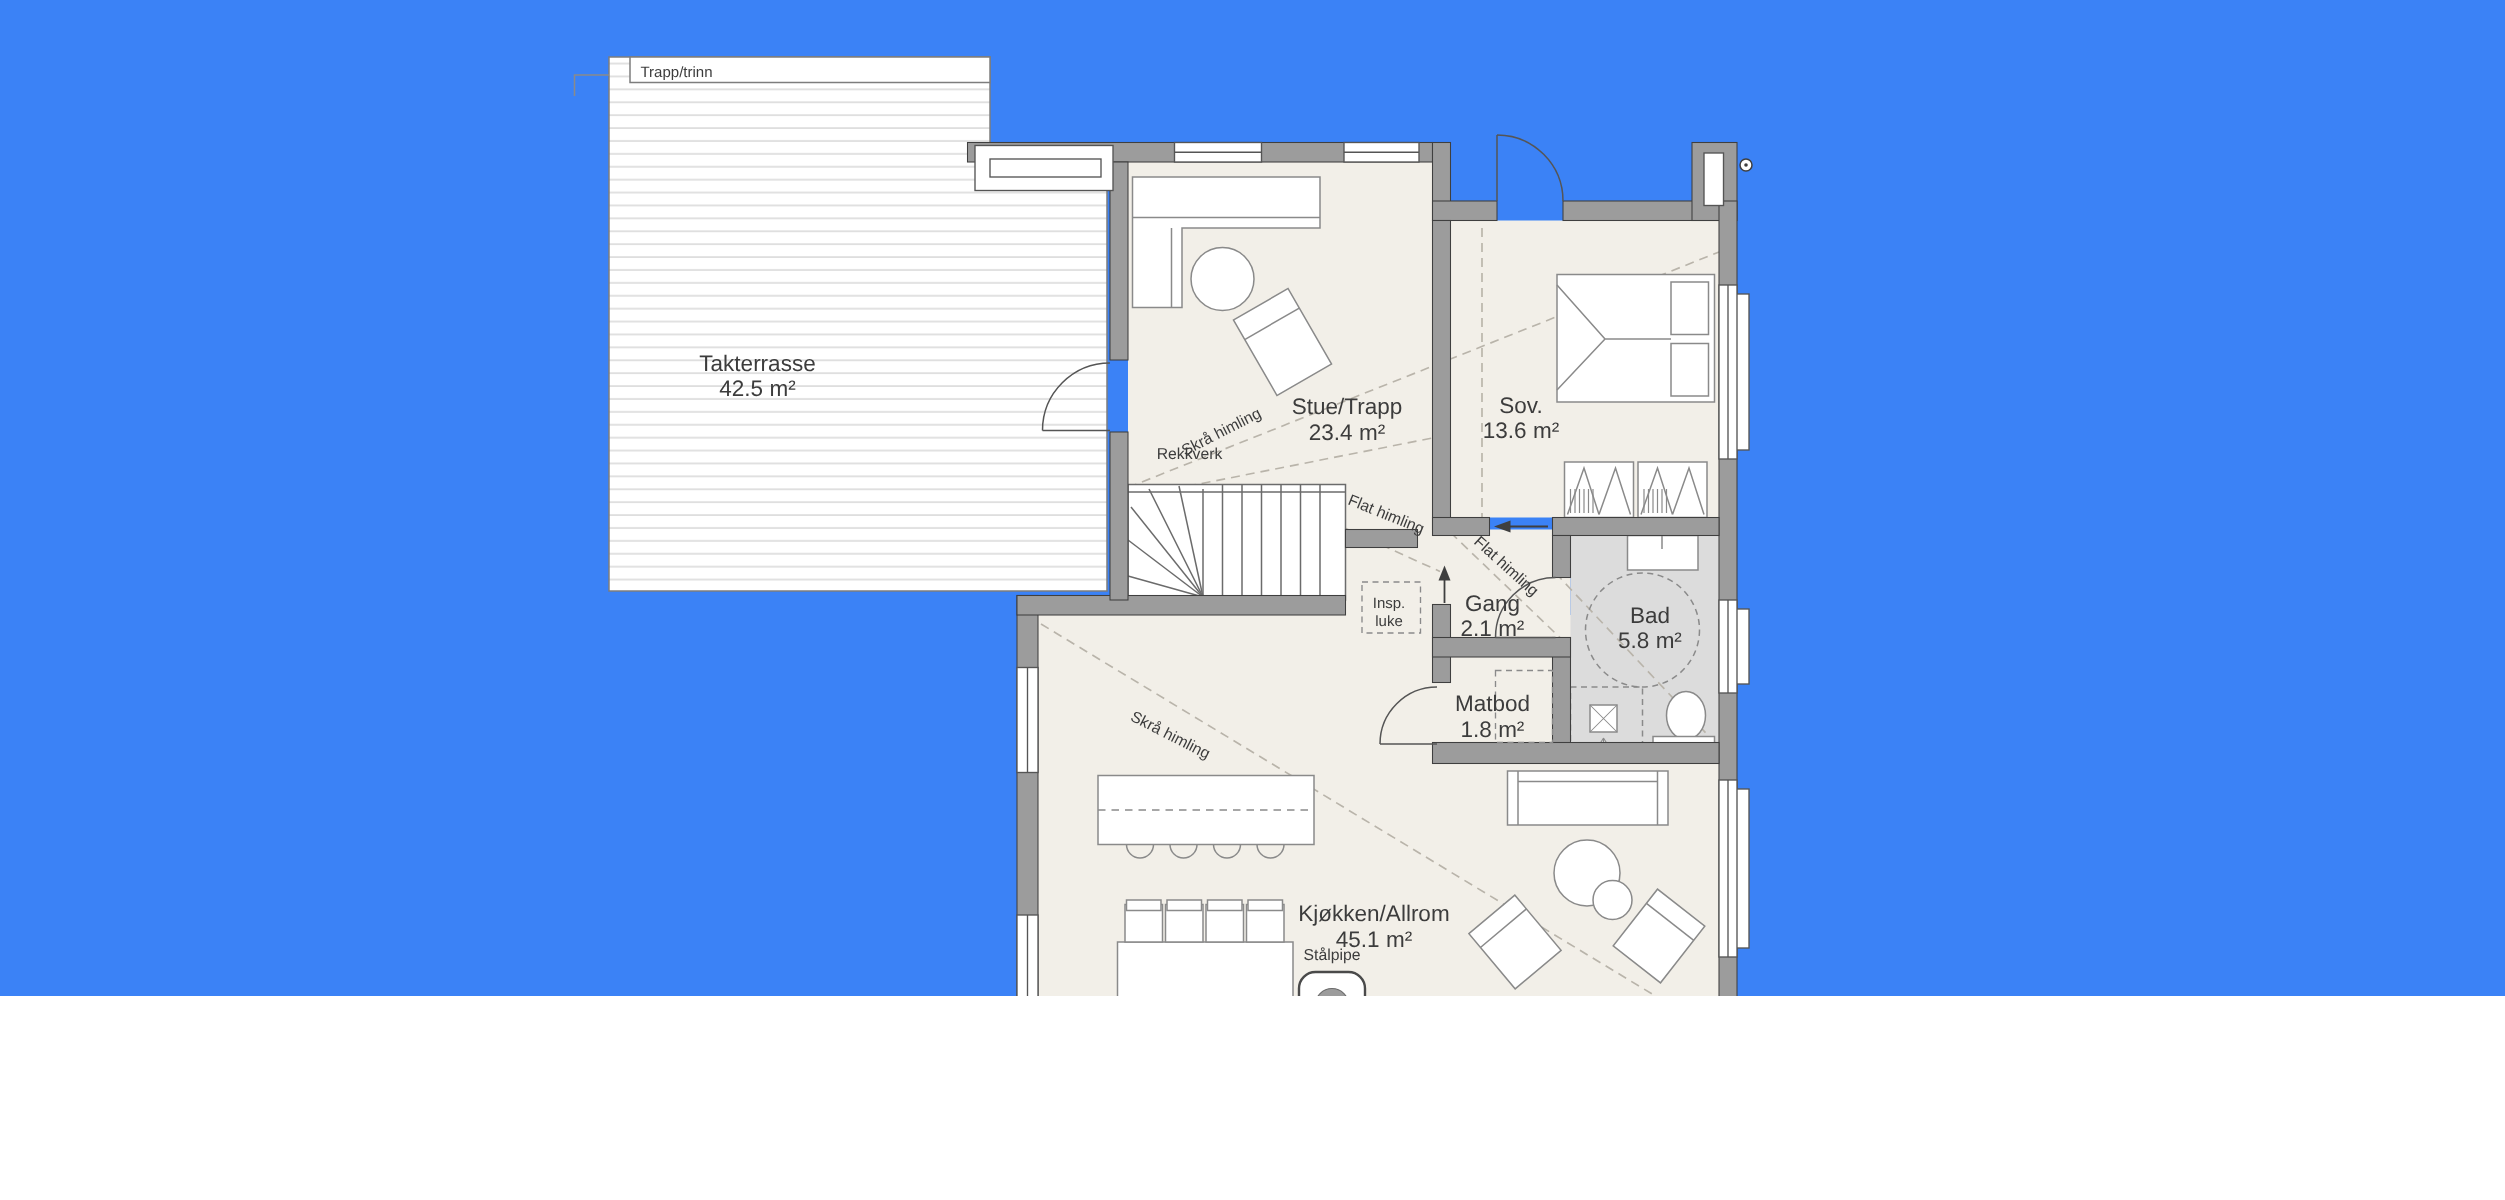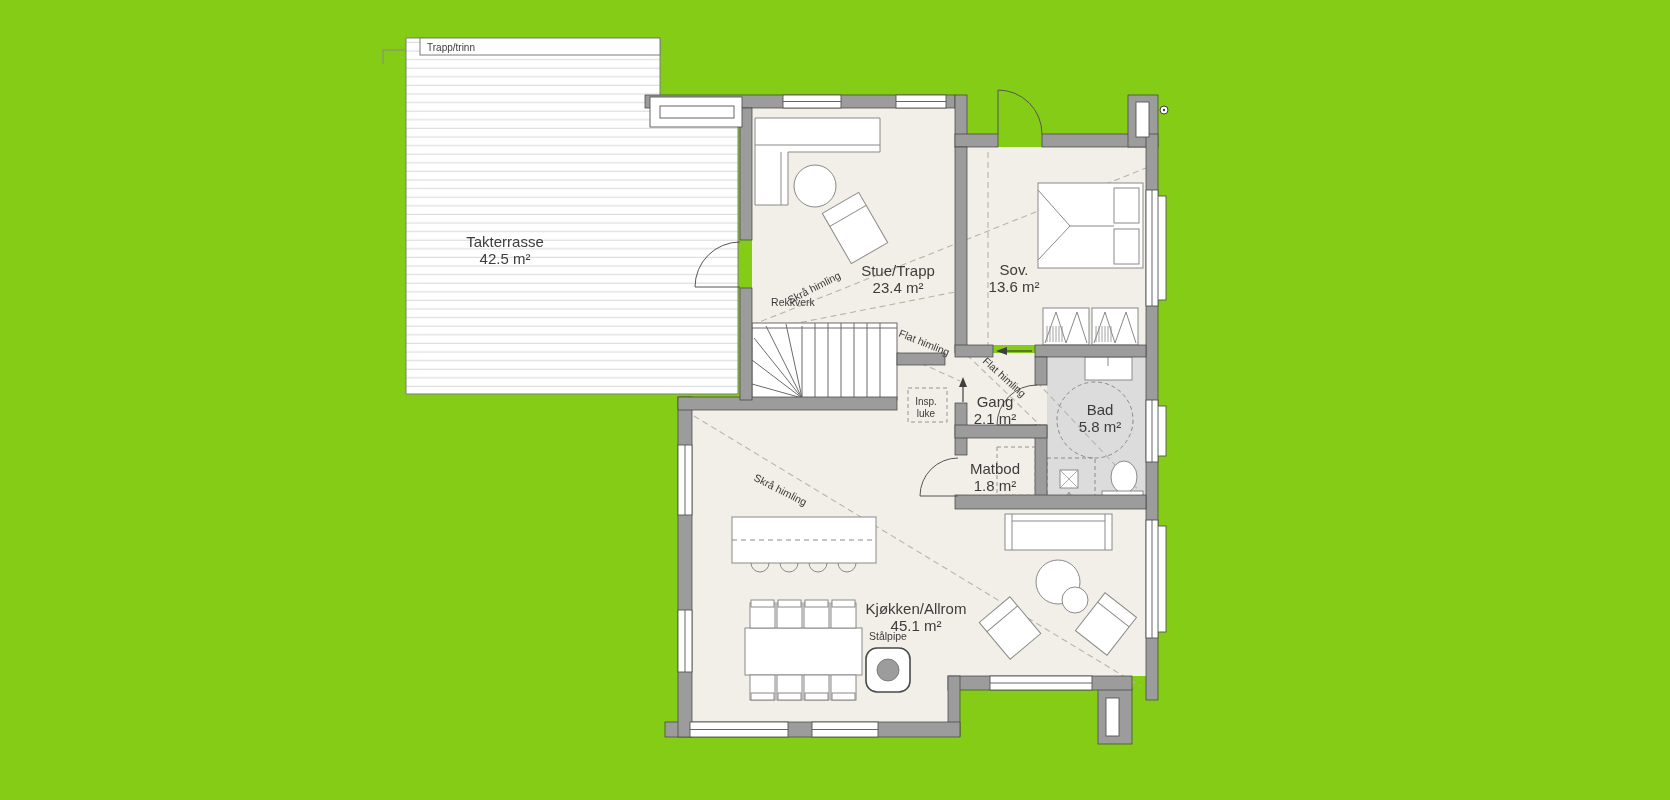--- a/index.html
+++ b/index.html
@@ -1,16 +1,16 @@
 <!DOCTYPE html>
 <html><head>
 <meta charset="utf-8">
 <style>
   html,body{margin:0;padding:0;background:#ffffff;}
-  .canvas{position:relative;width:1670px;height:800px;background:#84cc16;overflow:hidden;
+  .canvas{position:relative;width:1670px;height:664px;background:#3b82f6;overflow:hidden;
           font-family:"Liberation Sans", sans-serif;}
   svg{display:block}
   text{fill:#3c3c3c;font-family:"Liberation Sans", sans-serif;}
   .room-label{font-size:15px;}
   .small-label{font-size:10.5px;}
   .tiny-label{font-size:10px;}
 </style>
 </head>
 <body>
 

